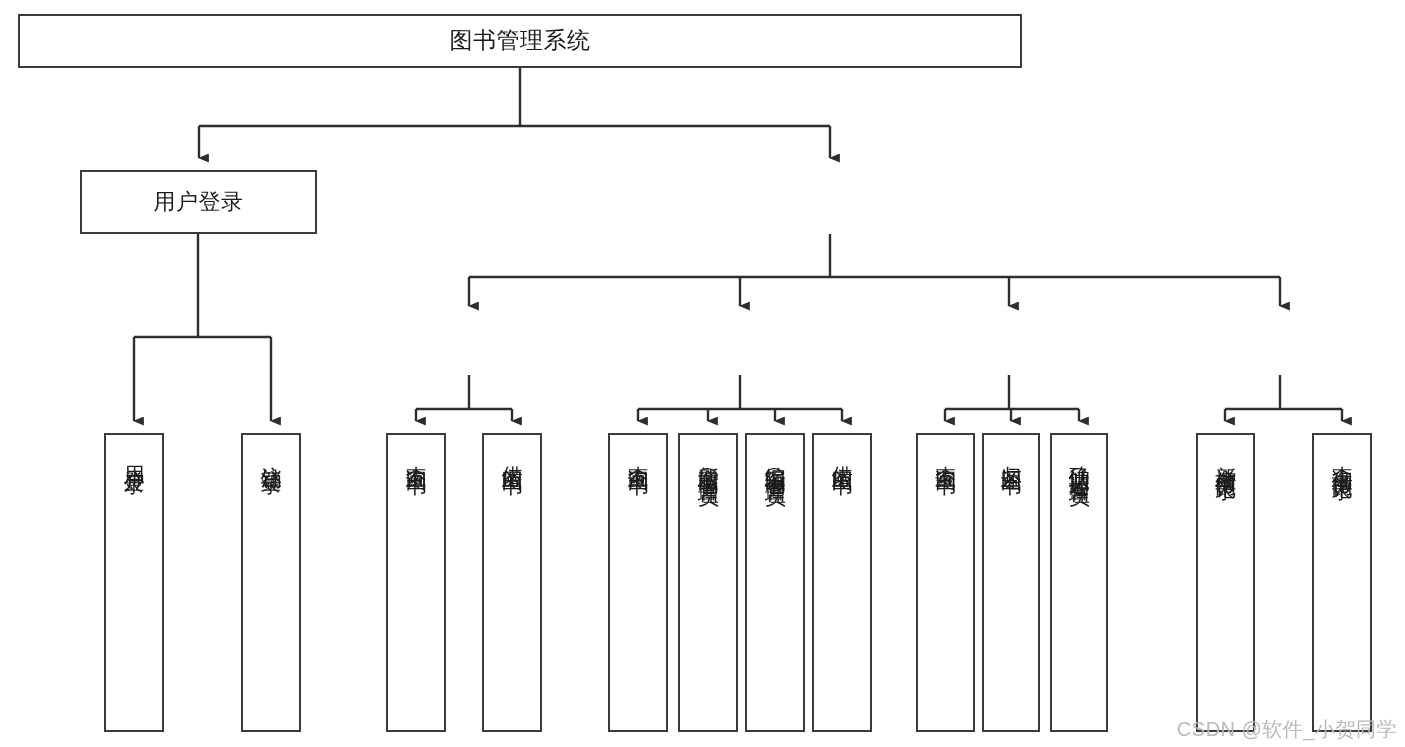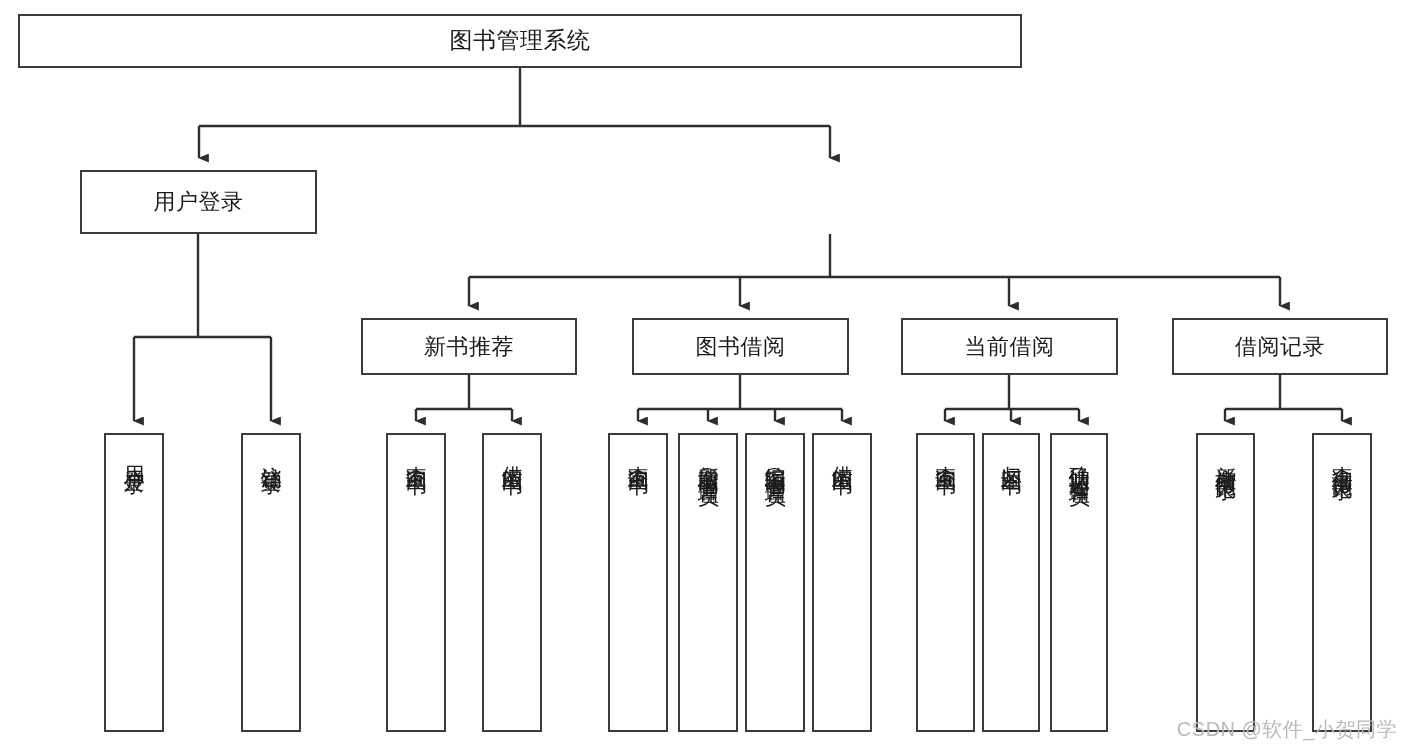--- a/index.html
+++ b/index.html
@@ -126,32 +126,20 @@
   </svg>
 
   <div class="node root horiz" style="left: 18px; top: 14px; width: 1004px; height: 54px;">
     <span class="label">图书管理系统</span>
   </div>
 
   <div class="node horiz" style="left: 80px; top: 170px; width: 237px; height: 64px;">
     <span class="label">用户登录</span>
   </div>
 
-  <div class="node horiz" style="left: 361px; top: 318px; width: 216px; height: 57px;">
-    <span class="label">新书推荐</span>
-  </div>
-  <div class="node horiz" style="left: 632px; top: 318px; width: 217px; height: 57px;">
-    <span class="label">图书借阅</span>
-  </div>
-  <div class="node horiz" style="left: 901px; top: 318px; width: 217px; height: 57px;">
-    <span class="label">当前借阅</span>
-  </div>
-  <div class="node horiz" style="left: 1172px; top: 318px; width: 216px; height: 57px;">
-    <span class="label">借阅记录</span>
-  </div>
 
   <div class="node vert" style="left: 104px; top: 433px; width: 60px; height: 299px;">
     <span class="label">用户登录</span>
   </div>
   <div class="node vert" style="left: 241px; top: 433px; width: 60px; height: 299px;">
     <span class="label">注销登录</span>
   </div>
   <div class="node vert" style="left: 386px; top: 433px; width: 60px; height: 299px;">
     <span class="label">查询图书</span>
   </div>

